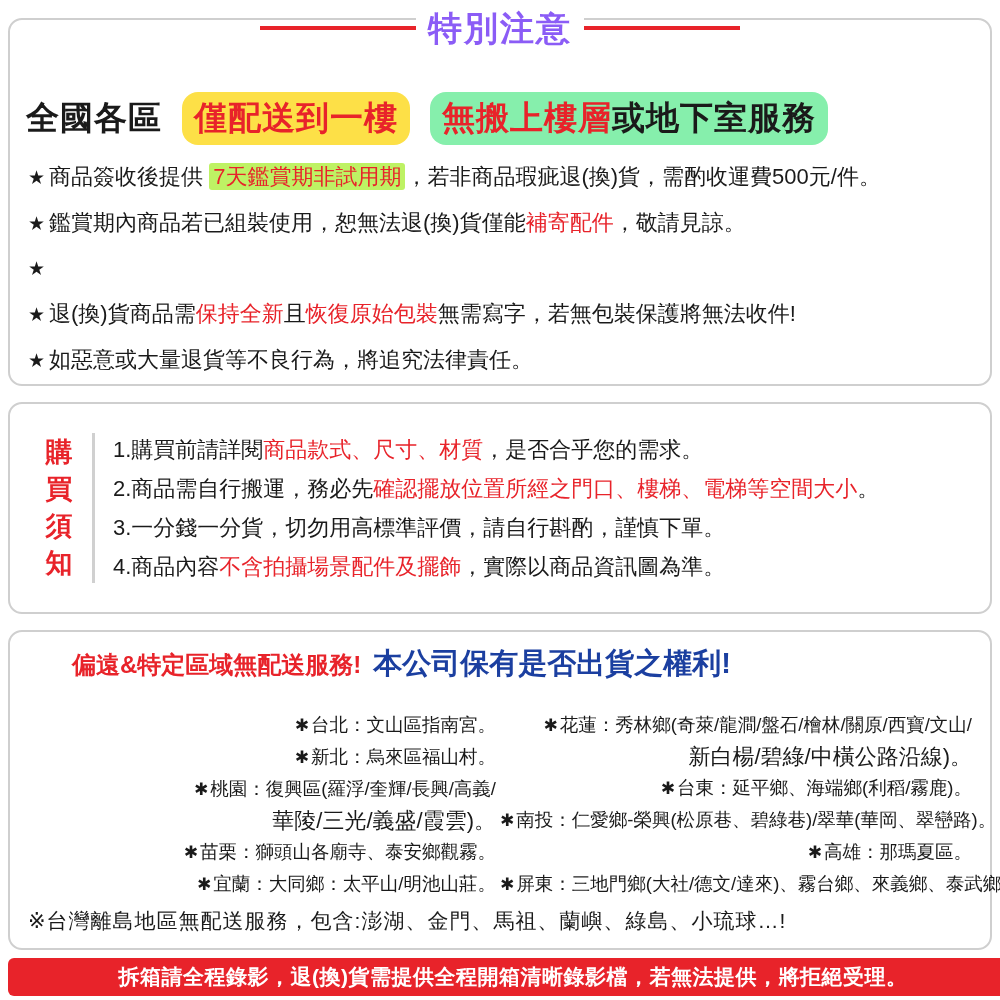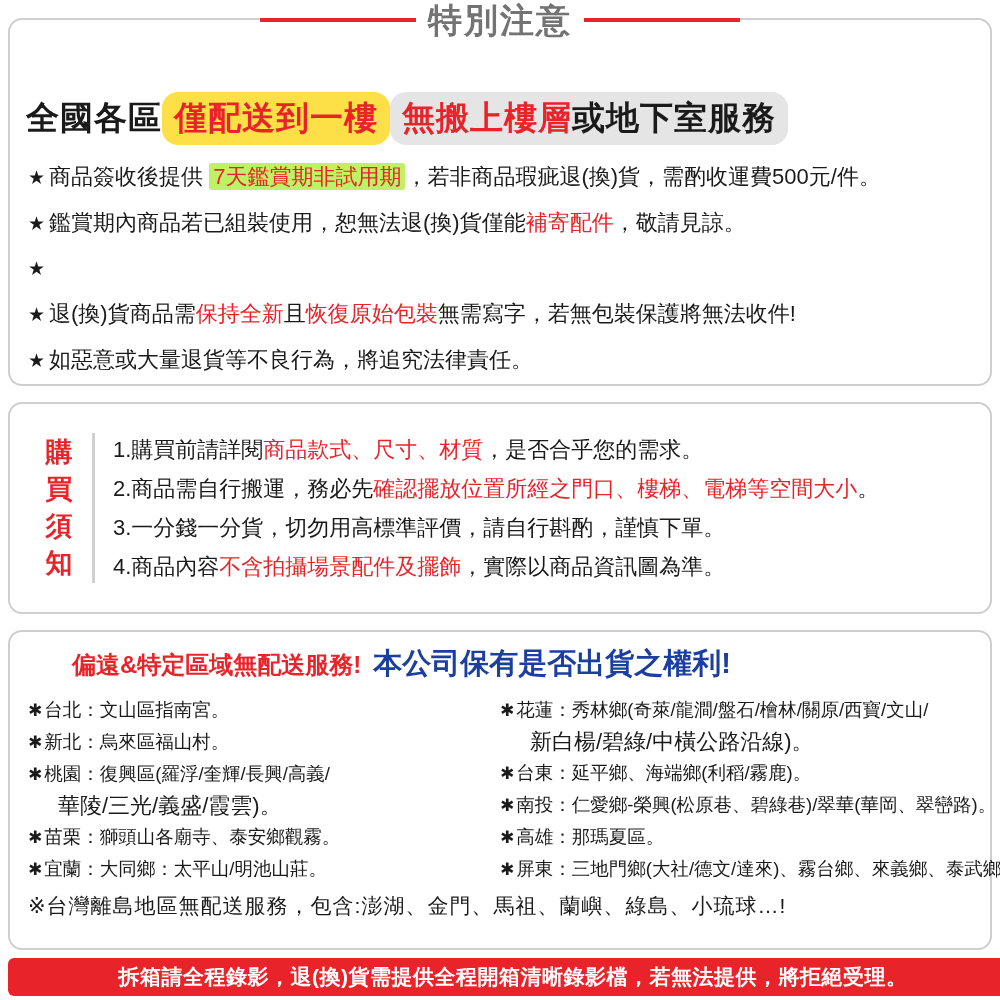--- a/index.html
+++ b/index.html
@@ -43,56 +43,56 @@
     gap: 0px;
   }
   .title-rule {
     width: 156px;
     height: 4px;
     background: #e8232a;
   }
   .notice-title {
     font-size: 34px;
     font-weight: bold;
-    color: #737373;
+    color: #8b5cf6;
     letter-spacing: 2px;
-    padding: 0 12px;
+    padding: 8px 12px;
     background: #ffffff;
     line-height: 40px;
   }
 
   .banner-line {
     position: absolute;
     left: 16px;
     top: 72px;
     width: 952px;
     display: flex;
     align-items: center;
     justify-content: flex-start;
-    gap: 0;
+    gap: 20px;
     white-space: nowrap;
   }
   .banner-plain {
     font-size: 33px;
     font-weight: bold;
     letter-spacing: 1px;
   }
   .hl-yellow {
     background: #fde047;
     border-radius: 16px;
     padding: 4px 12px;
     font-size: 33px;
     font-weight: bold;
     letter-spacing: 1px;
   }
   .hl-yellow.red {
     color: #e8232a;
   }
   .hl-pill-mixed {
-    background: #e5e5e5;
+    background: #86efac;
     border-radius: 16px;
     padding: 4px 12px;
     font-size: 33px;
     font-weight: bold;
     letter-spacing: 1px;
     color: #1a1a1a;
   }
   .hl-pill-mixed .red {
     color: #e8232a;
   }
@@ -187,21 +187,22 @@
     letter-spacing: 0px;
     margin-left: 44px;
   }
   .remote-head .part-blue {
     color: #1b3fa0;
     font-size: 29px;
     font-weight: bold;
   }
   .remote-cols {
     display: flex;
-    margin-top: 10px;
+    margin-top: 25px;
+    text-align: right;
   }
   .remote-col {
     width: 50%;
   }
   .remote-col.right {
     padding-left: 4px;
   }
   .remote-row {
     font-size: 18.5px;
     line-height: 31px;

